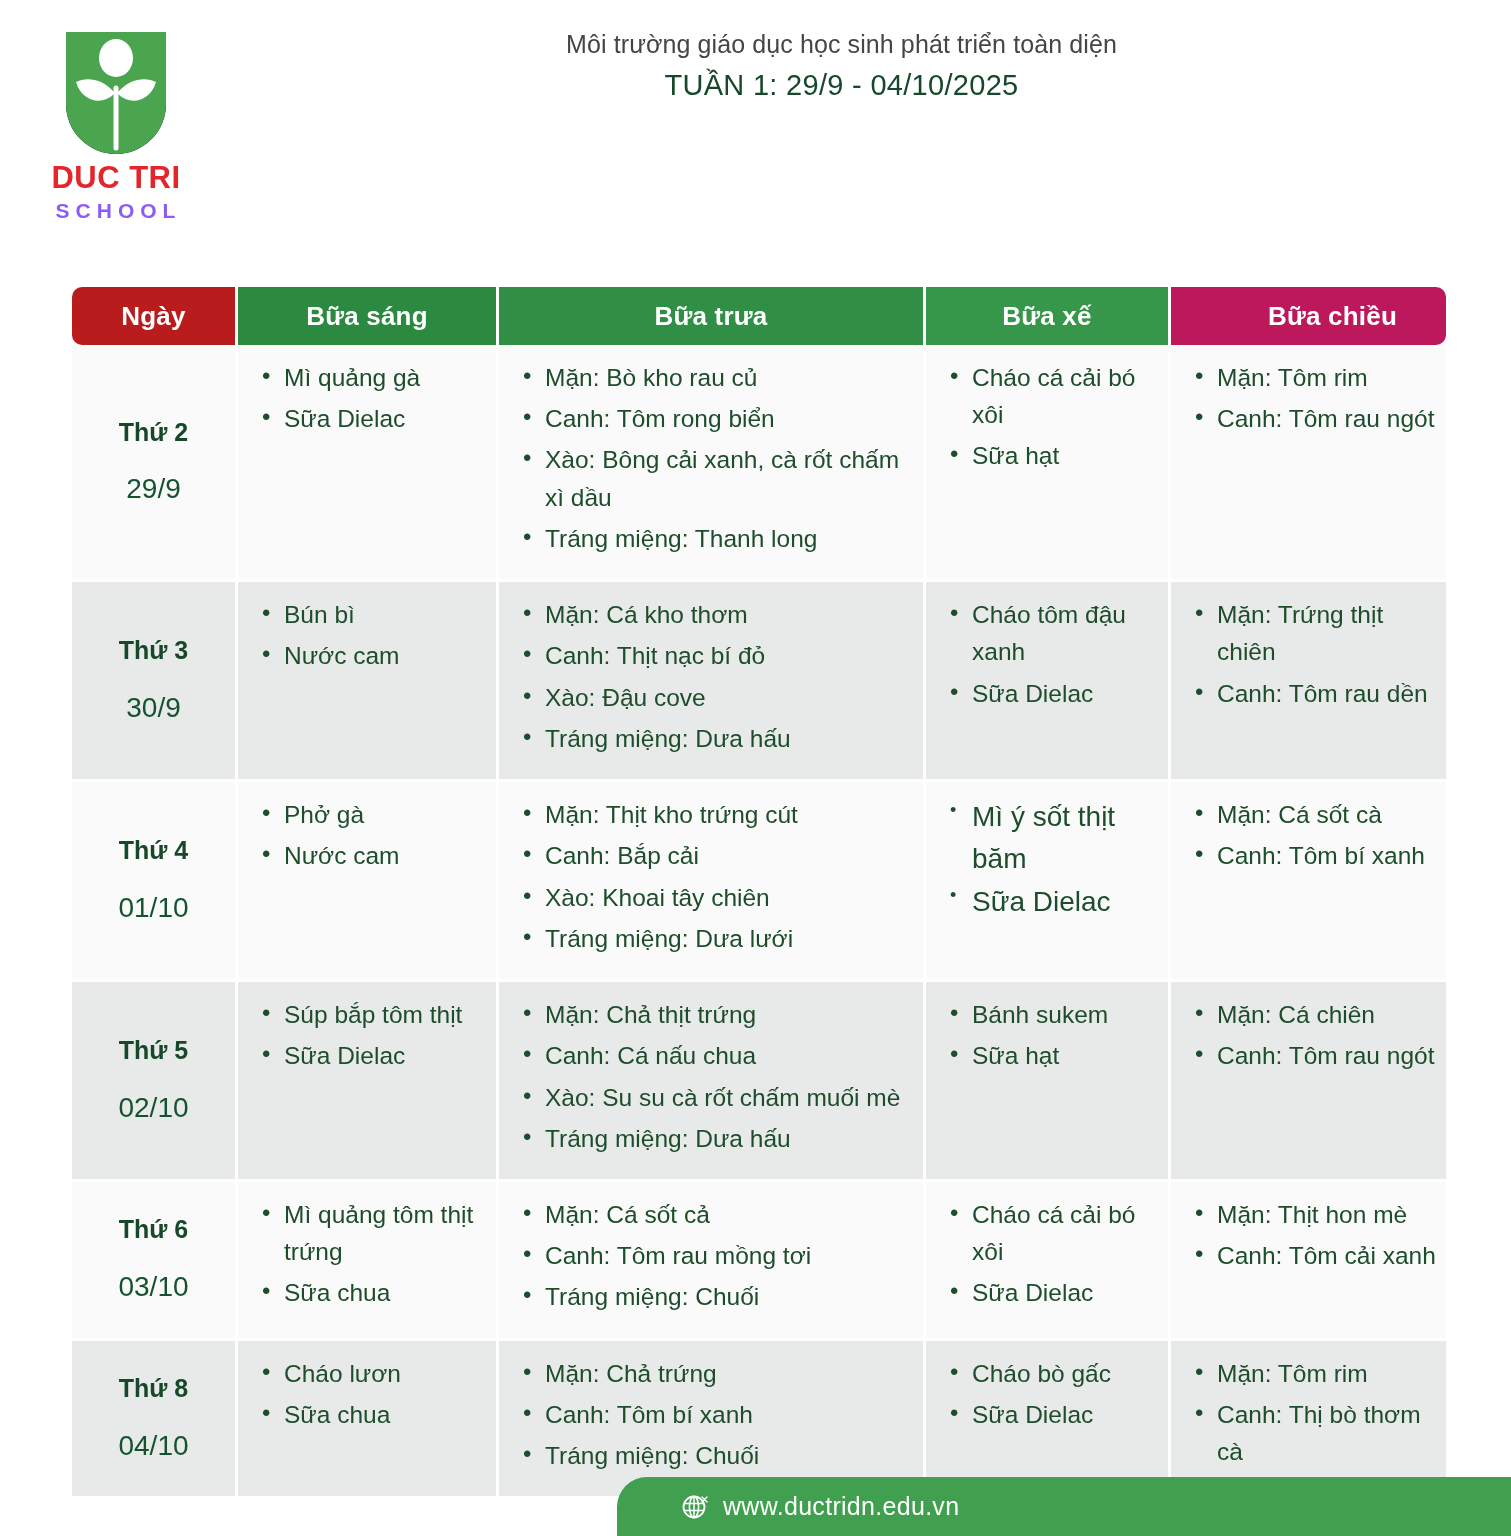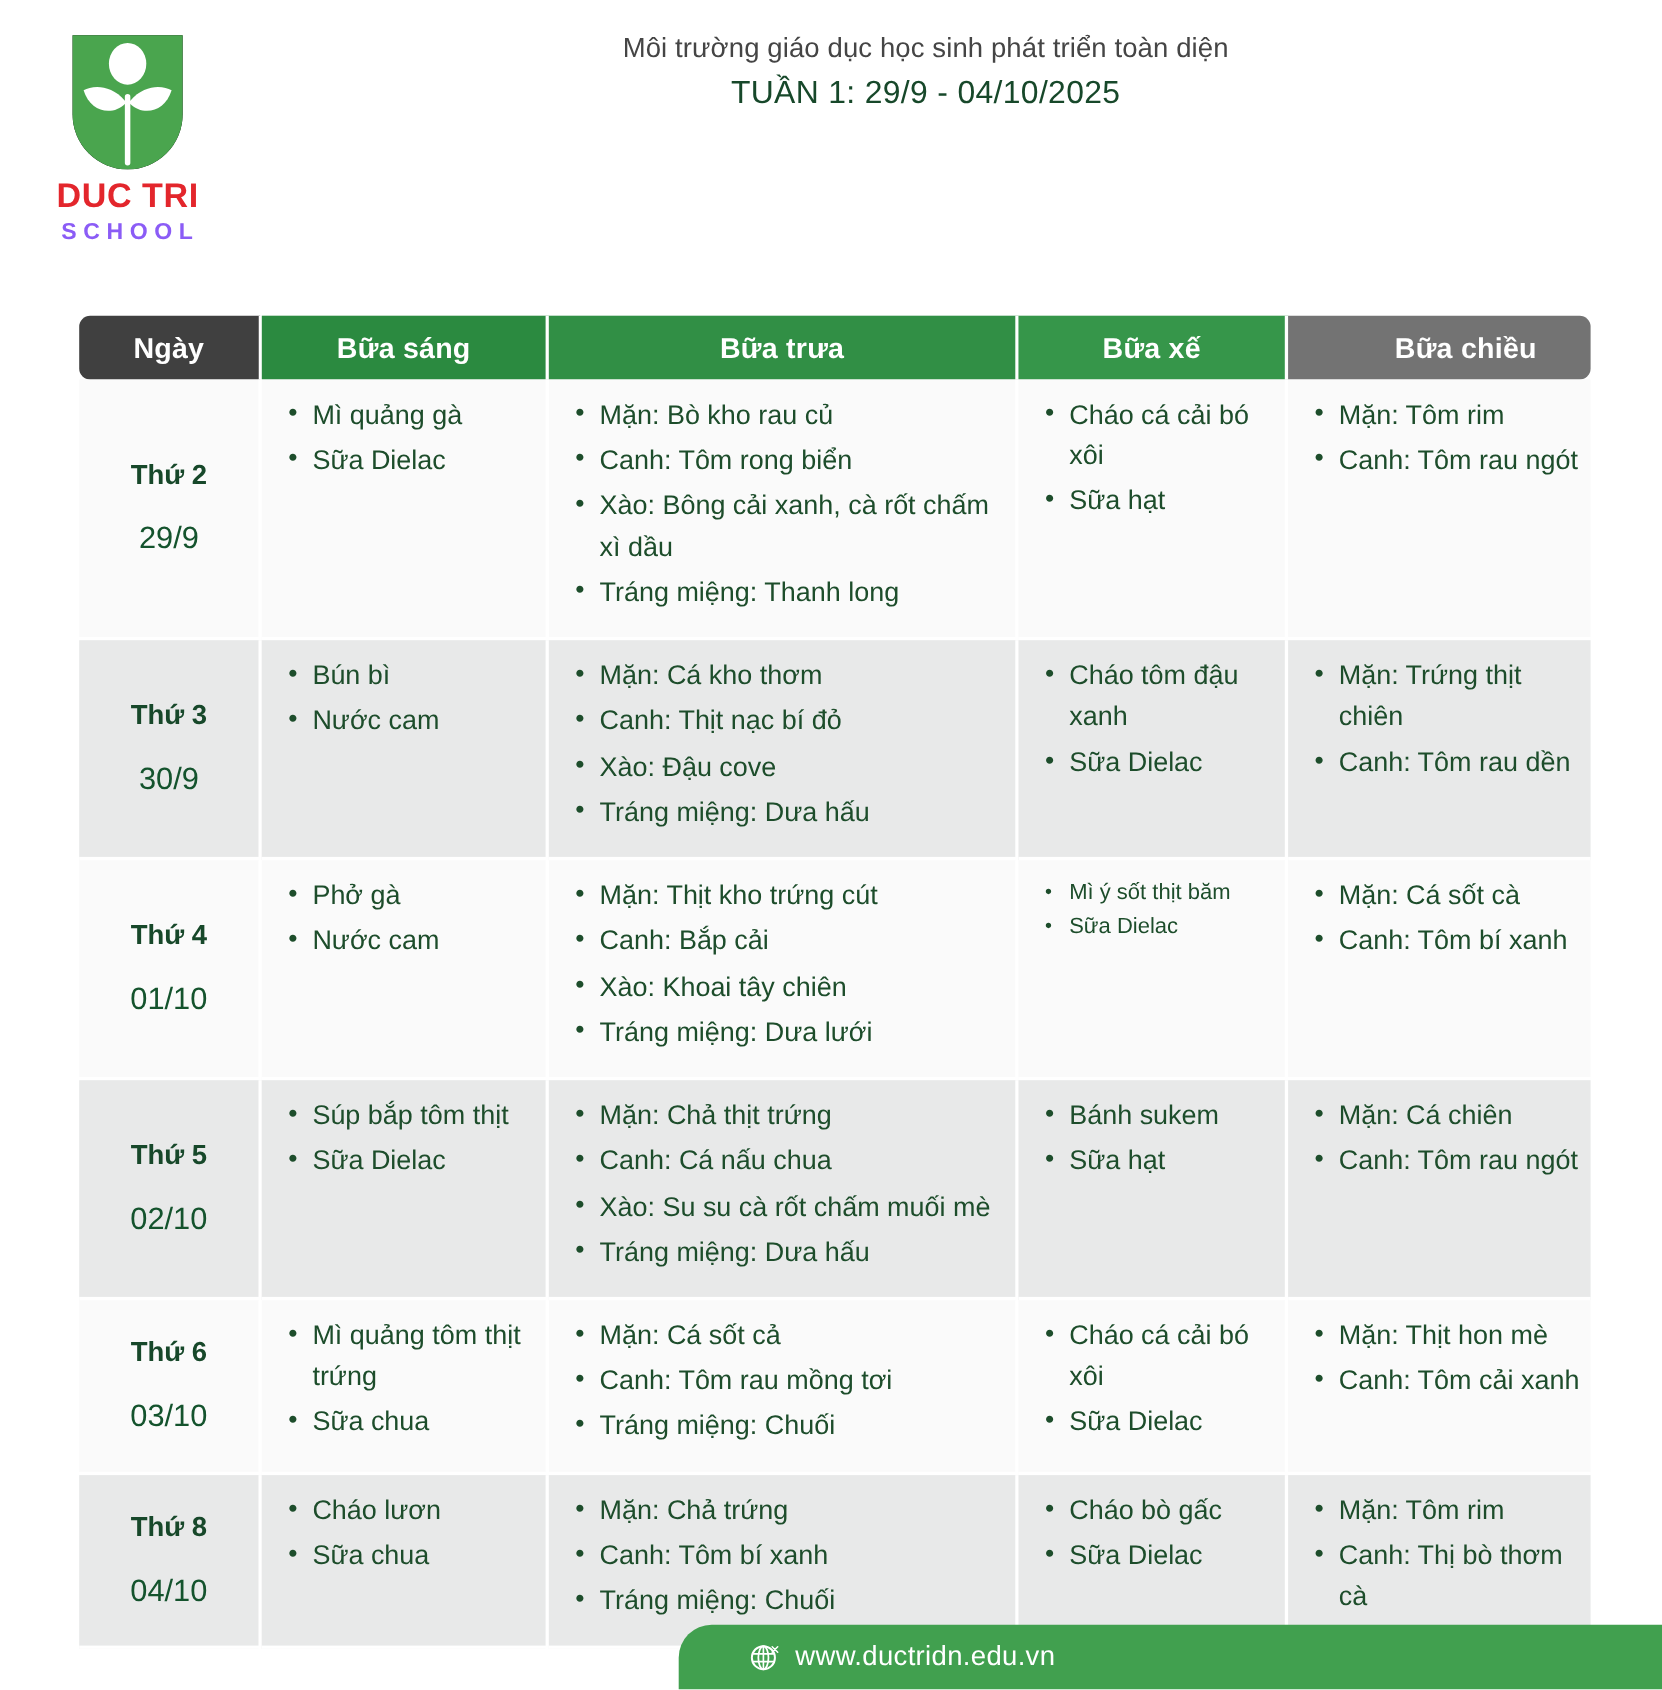--- a/index.html
+++ b/index.html
@@ -107,22 +107,22 @@
     background: #2d8f42;
     color: #ffffff;
     font-size: 26px;
     font-weight: bold;
     height: 58px;
     vertical-align: middle;
     text-align: center;
     border-right: 3px solid #ffffff;
     letter-spacing: 0.2px;
   }
-  thead th:first-child { border-top-left-radius: 10px; border-bottom-left-radius: 10px; background:#404040;}
-  thead th:last-child { border-right: none; border-top-right-radius: 10px; border-bottom-right-radius: 10px; background:#737373;padding-left:48px;}
+  thead th:first-child { border-top-left-radius: 10px; border-bottom-left-radius: 10px; background:#b91c1c;}
+  thead th:last-child { border-right: none; border-top-right-radius: 10px; border-bottom-right-radius: 10px; background:#be185d;padding-left:48px;}
   thead th.h-sang { background: #2b8a40; margin-left: 20px; }
   thead th.h-trua { background: #318f45; }
   thead th.h-xe   { background: #36964a; }
 
   tbody td {
     vertical-align: top;
     border-right: 3px solid #ffffff;
     border-bottom: 3px solid #ffffff;
     padding: 14px 10px 18px 10px;
   }
@@ -164,21 +164,21 @@
   ul.items li::before {
     content: "•";
     position: absolute;
     left: 0;
     top: -1px;
     font-size: 24px;
     color: #1d4d2b;
     line-height: 1.52;
   }
   ul.items li.small {
-    font-size: 20px;
+    font-size: 28px;
     line-height: 1.5;
     margin-bottom: 1px;
   }
   ul.items li.small::before { font-size: 18px; top: 1px; }
 
   
   col.c-day   { width: 166px; }
   col.c-sang  { width: 261px; }
   col.c-trua  { width: 427px; }
   col.c-xe    { width: 245px; }

